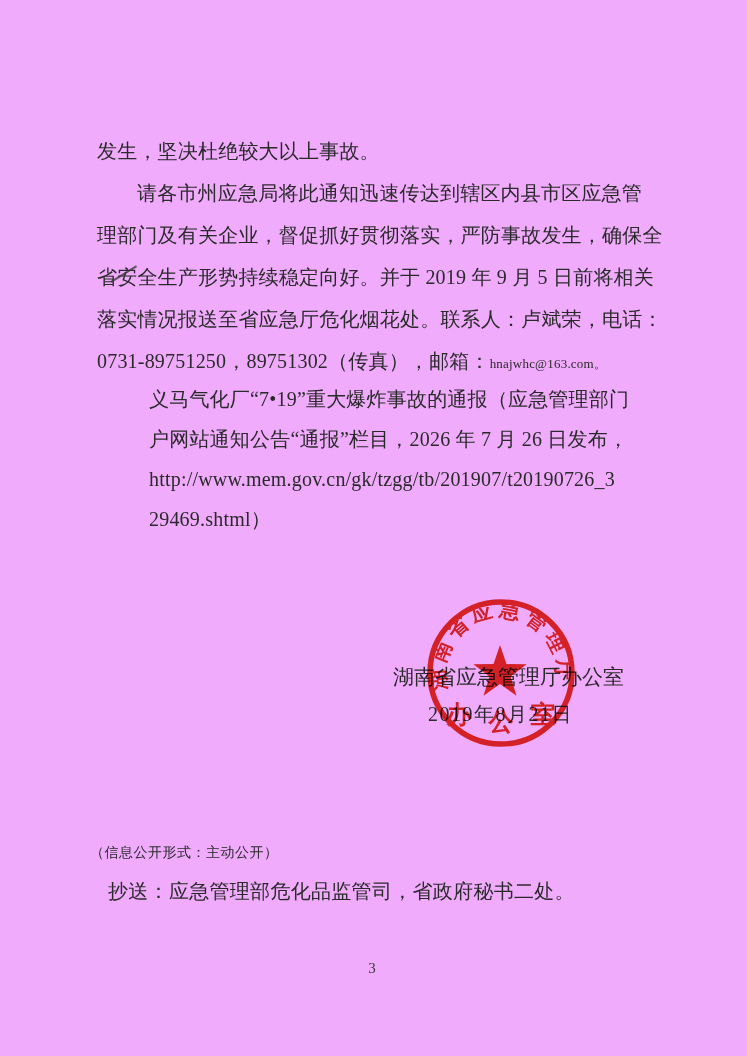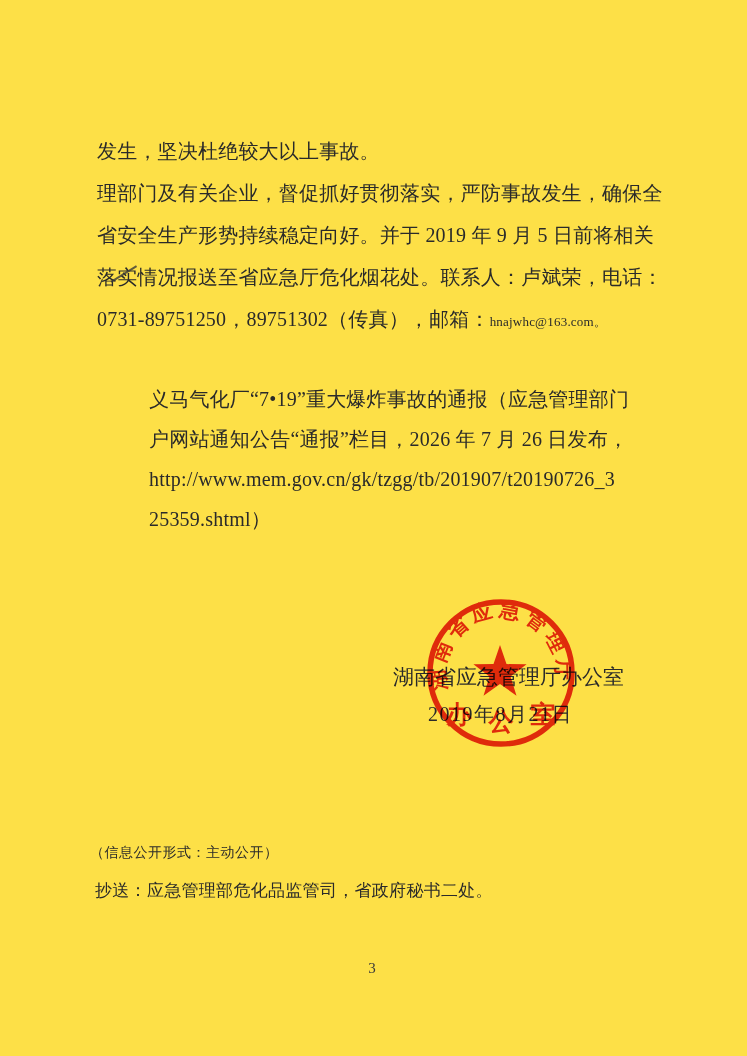--- a/index.html
+++ b/index.html
@@ -4,21 +4,21 @@
 <style>
   html,body{margin:0;padding:0;}
   body{
     width:747px;height:1056px;
     background:#f2f2f2;
     font-family:"Liberation Serif","DejaVu Serif",serif;
   }
   .page{
     position:relative;
     width:747px;height:1056px;
-    background:#fde047;
+    background:#f0abfc;
     color:#2a2a2a;
     overflow:hidden;
   }
   
   .body-block{
     position:absolute;left:97px;top:130px;width:566px;
     font-size:20px;
   }
   .body-block .line{
     height:42px;line-height:42px;white-space:nowrap;
@@ -56,58 +56,59 @@
     opacity:0.94;
   }
   .seal text{font-family:"Liberation Serif","DejaVu Serif",serif;}
   
   .disclosure{
     position:absolute;left:90px;top:841px;
     font-size:14px;height:24px;line-height:24px;white-space:nowrap;
     letter-spacing:0.5px;
   }
   .cc-note{
-    position:absolute;left:95px;top:880px;
-    font-size:17px;height:22px;line-height:22px;white-space:nowrap;
+    position:absolute;left:108px;top:880px;
+    font-size:20px;height:22px;line-height:22px;white-space:nowrap;
     letter-spacing:0.3px;
   }
   .page-number{
     position:absolute;left:352px;top:960px;width:40px;
     text-align:center;font-size:15px;color:#3a3a3a;
   }
   
   .scan-artifact{
     position:absolute;left:111px;top:281px;width:30px;height:1.6px;
     background:#3a3a3a;transform:rotate(-32deg);transform-origin:left center;
     opacity:0.8;
   }
 </style>
 </head>
 <body>
 
 <div class="page">
 
   <div class="body-block">
     <div class="line">发生，坚决杜绝较大以上事故。</div>
+    <div class="line indent">请各市州应急局将此通知迅速传达到辖区内县市区应急管</div>
     <div class="line">理部门及有关企业，督促抓好贯彻落实，严防事故发生，确保全</div>
     <div class="line">省安全生产形势持续稳定向好。并于 2019 年 9 月 5 日前将相关</div>
     <div class="line">落实情况报送至省应急厅危化烟花处。联系人：卢斌荣，电话：</div>
     <div class="line">
       <span>0731-89751250，89751302（传真），邮箱：</span><span class="email">hnajwhc@163.com。</span>
     </div>
   </div>
 
   <div class="scan-artifact"></div>
 
   <div class="attachment">
     <div class="att-rest">
       <div class="line">义马气化厂“7•19”重大爆炸事故的通报（应急管理部门</div>
       <div class="line">户网站通知公告“通报”栏目，2026 年 7 月 26 日发布，</div>
       <div class="line">http://www.mem.gov.cn/gk/tzgg/tb/201907/t20190726_3</div>
-      <div class="line">25359.shtml）</div>
+      <div class="line">29469.shtml）</div>
     </div>
   </div>
 
   <div class="sig-org">湖南省应急管理厅办公室</div>
   <div class="sig-date">2019年8月21日</div>
 
   <svg class="seal" viewBox="0 0 156 156" xmlns="http://www.w3.org/2000/svg">
 
     <circle cx="77" cy="78" r="71" fill="none" stroke="#e02419" stroke-width="5.5"></circle>
 

